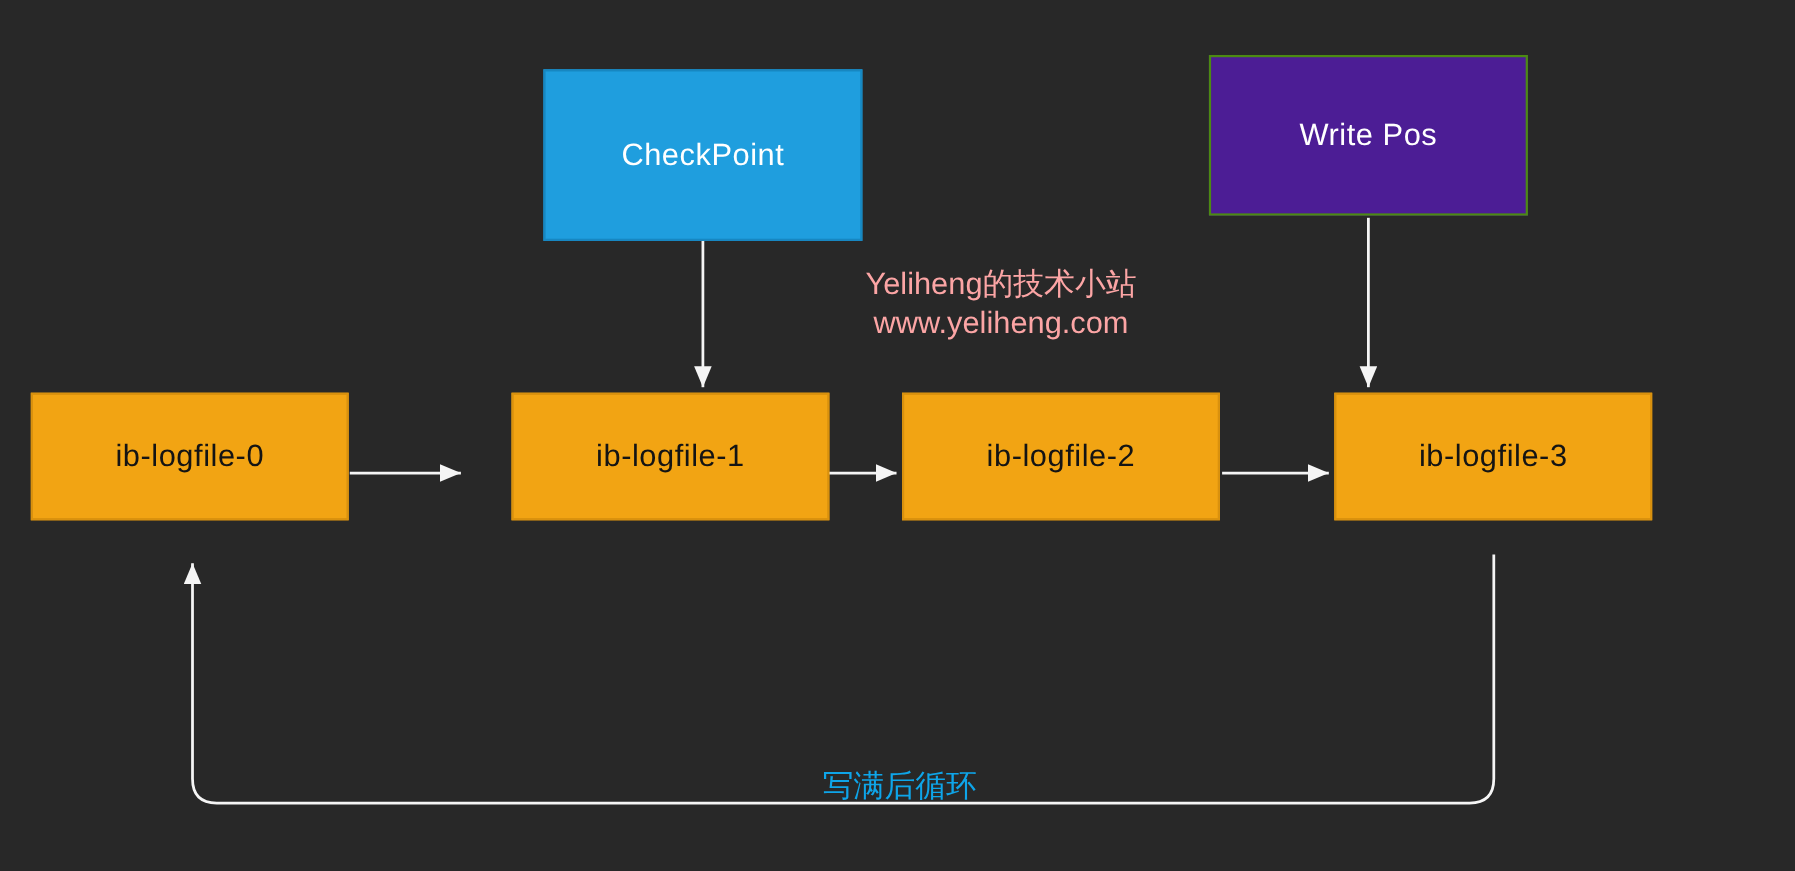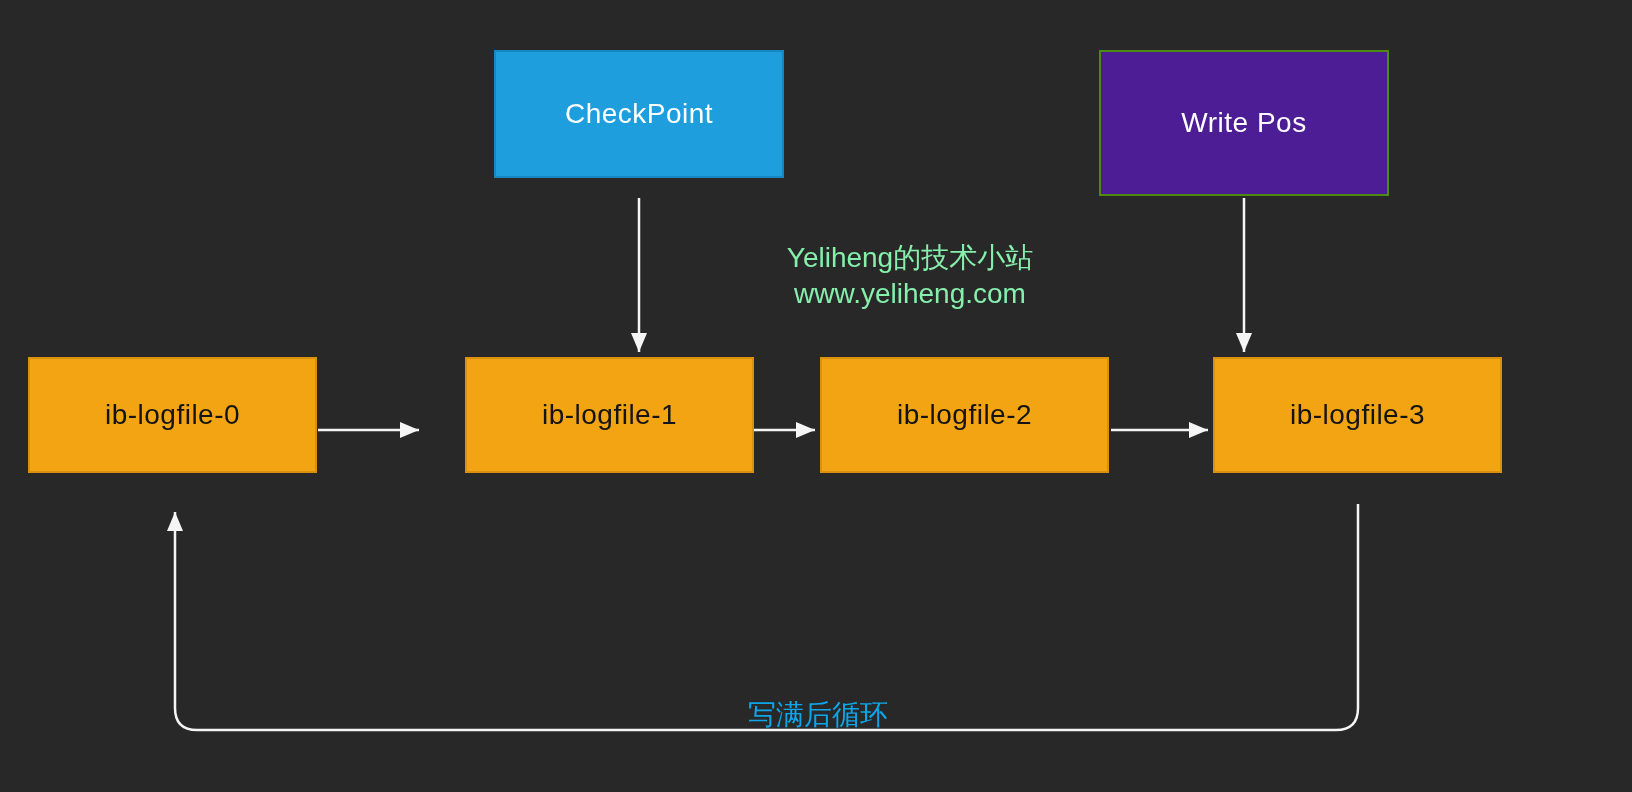--- a/index.html
+++ b/index.html
@@ -34,39 +34,40 @@
   }
   .box.orange {
     width: 289px;
     height: 116px;
     background: #F2A413;
     border: 2px solid #D9910E;
     color: #141414;
   }
   .box.blue {
     width: 290px;
-    height: 128px;
+    height: 156px;
     background: #1F9EDE;
     border: 2px solid #1787C1;
     color: #ffffff;
+    margin-top: 13px;
   }
   .box.green {
     width: 290px;
     height: 146px;
     background: #4c1d95;
     border: 2px solid #4C8A12;
     color: #ffffff;
   }
   .watermark {
     position: absolute;
     left: 700px;
     top: 240px;
     width: 420px;
     text-align: center;
-    color: #86efac;
+    color: #fca5a5;
     font-size: 28px;
     line-height: 36px;
     user-select: none;
   }
   .loop-label {
     position: absolute;
     left: 688px;
     top: 696px;
     width: 200px;
     text-align: right;

